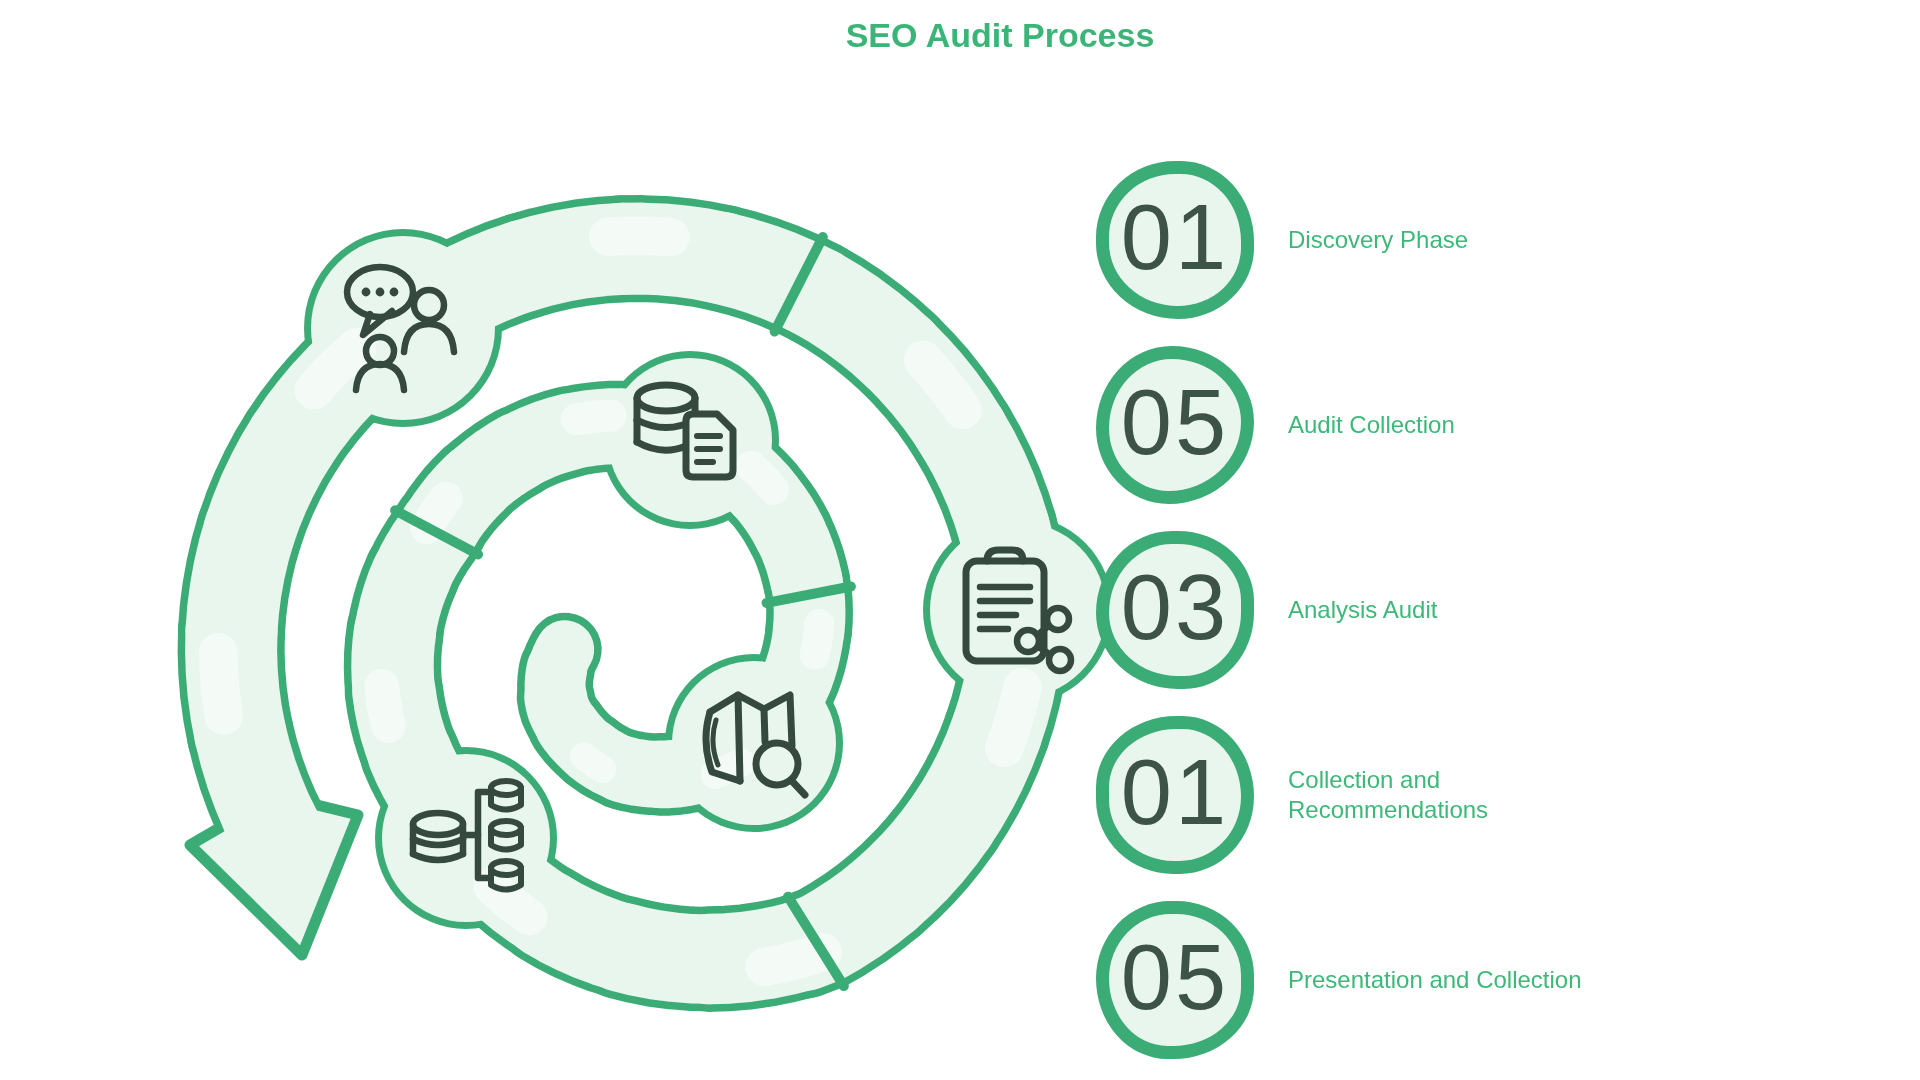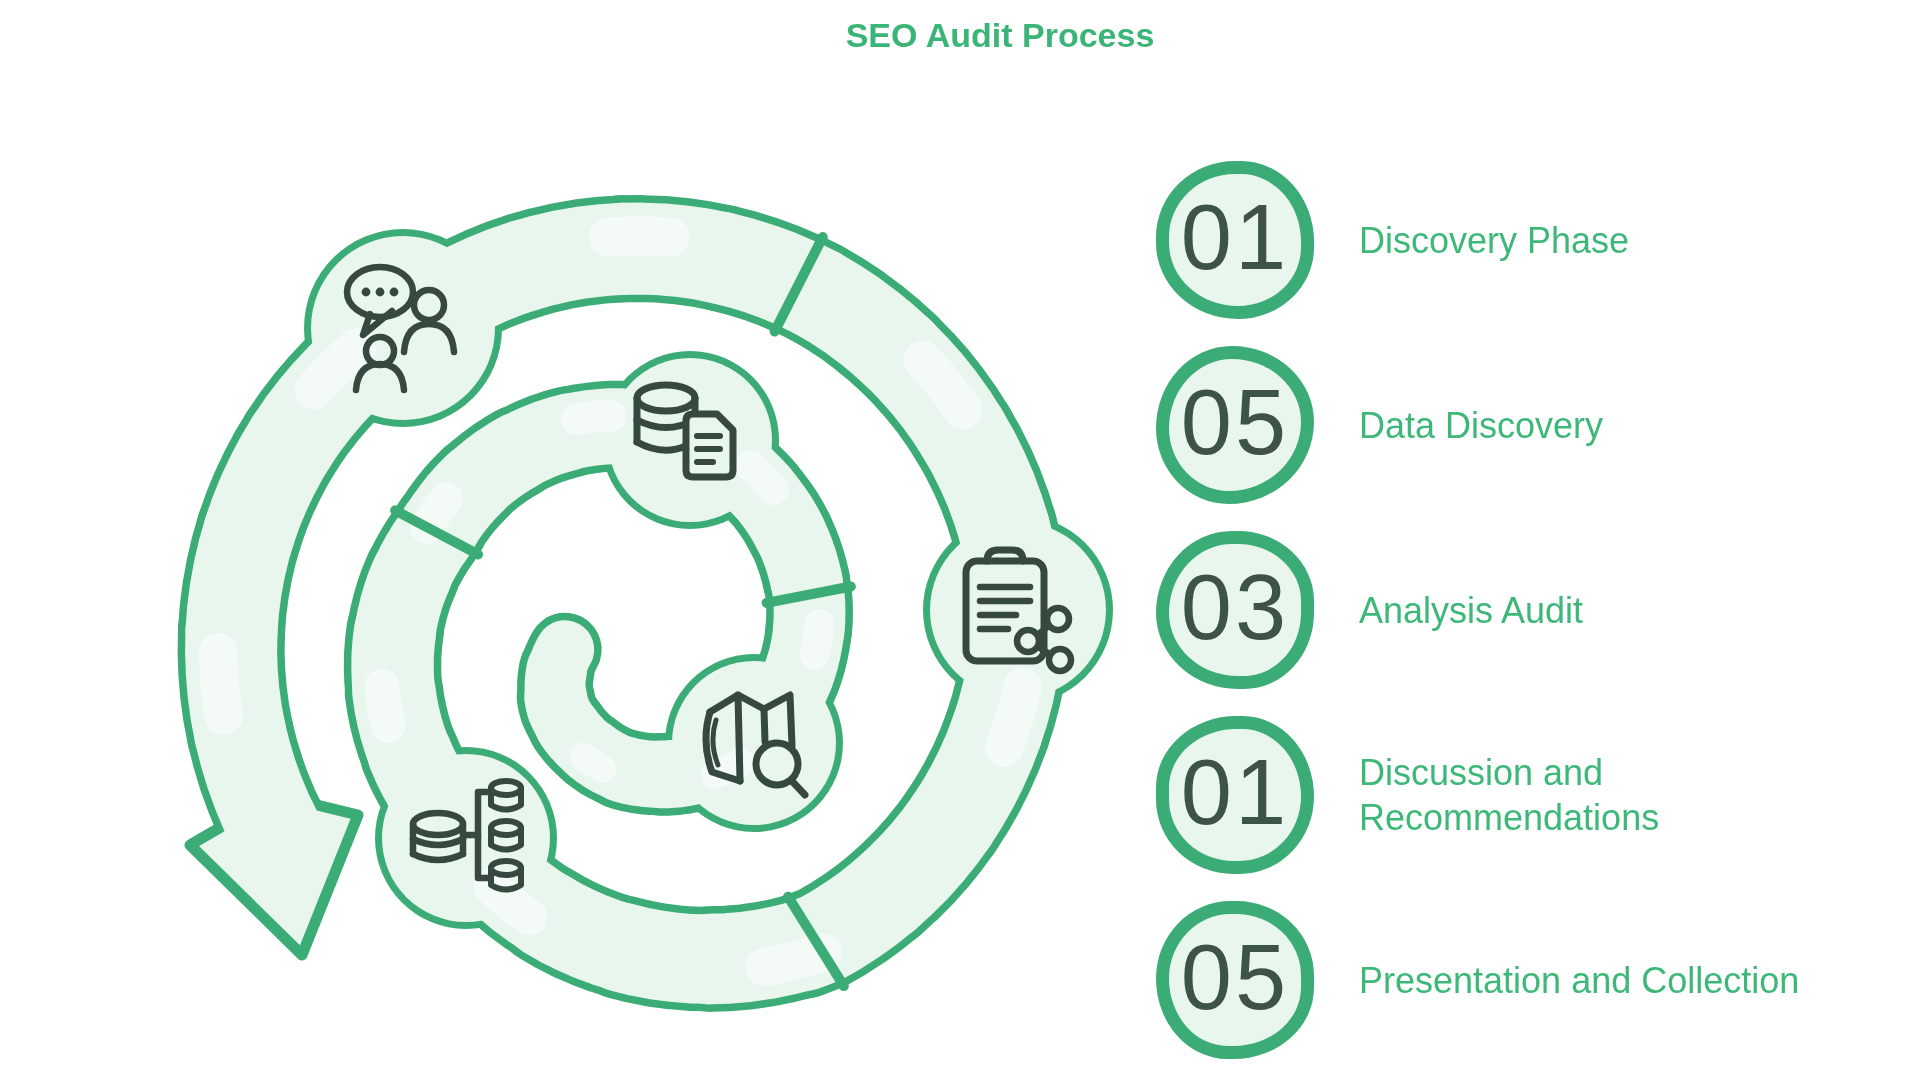--- a/index.html
+++ b/index.html
@@ -2,28 +2,28 @@
 <html style="--green: #3BAC75; --mint: #E8F6EE; --title-green: #3BB577; --label-green: #3DB878; --ink: #3E5348; --icon-ink: #35493E;"><head>
 <meta charset="utf-8">
 <style>
   html,body{margin:0;padding:0;background:#ffffff;}
   .stage{position:relative;width:1920px;height:1080px;background:#fff;overflow:hidden;
          font-family:"Liberation Sans",sans-serif;}
   .title{position:absolute;left:1000px;top:16px;transform:translateX(-50%);
          font-size:34px;font-weight:bold;color:var(--title-green,#3BB577);white-space:nowrap;}
   #spiral{position:absolute;left:0;top:0;}
   .legend{position:absolute;left:0;top:0;width:1920px;height:1080px;}
-  .legend-row{position:absolute;left:1156px;display:flex;align-items:center;gap:45px;height:158px;justify-content:flex-end;}
+  .legend-row{position:absolute;left:1096px;display:flex;align-items:center;gap:34px;height:158px;justify-content:flex-end;}
   .badge{width:132px;height:132px;flex:0 0 auto;background:var(--mint,#E8F6EE);
          border:13px solid var(--green,#3BAC75);
          border-radius:52% 48% 50% 54% / 50% 53% 47% 50%;
          display:flex;align-items:center;justify-content:center;}
   .badge span{font-size:92px;font-weight:400;letter-spacing:3px;color:var(--ink,#3E5348);
               transform:translateY(-3px);}
-  .legend-label{font-size:36px;font-weight:500;color:var(--label-green,#3DB878);
+  .legend-label{font-size:24px;font-weight:500;color:var(--label-green,#3DB878);
                 line-height:1.25;white-space:pre-line;max-width:460px;}
   .badge.r2{border-radius:48% 52% 54% 46% / 52% 48% 52% 48%;}
   .badge.r3{border-radius:50% 50% 46% 54% / 54% 46% 50% 50%;}
   .badge.r4{border-radius:53% 47% 49% 51% / 47% 53% 51% 49%;}
   .badge.r5{border-radius:49% 51% 53% 47% / 51% 49% 47% 53%;}
   .ink{stroke:var(--icon-ink,#35493E);fill:none;stroke-linecap:round;stroke-linejoin:round;}
   .ink-fill{fill:var(--icon-ink,#35493E);stroke:none;}
   .mintfill{fill:var(--mint,#E8F6EE);}
 </style>
 </head>
@@ -236,33 +236,33 @@
     <div class="legend-row" style="top:161px">
       <div class="badge">
           <span>01</span>
         </div>
       <div class="legend-label">Discovery Phase</div>
     </div>
     <div class="legend-row" style="top:346px">
       <div class="badge r2">
           <span>05</span>
         </div>
-      <div class="legend-label">Data Discovery</div>
+      <div class="legend-label">Audit Collection</div>
     </div>
     <div class="legend-row" style="top:531px">
       <div class="badge r3">
           <span>03</span>
         </div>
       <div class="legend-label">Analysis Audit</div>
     </div>
     <div class="legend-row" style="top:716px">
       <div class="badge r4">
           <span>01</span>
         </div>
-      <div class="legend-label">Discussion and
+      <div class="legend-label">Collection and
 Recommendations</div>
     </div>
     <div class="legend-row" style="top:901px">
       <div class="badge r5">
           <span>05</span>
         </div>
       <div class="legend-label">Presentation and Collection</div>
     </div>
   </div>
 </div>

